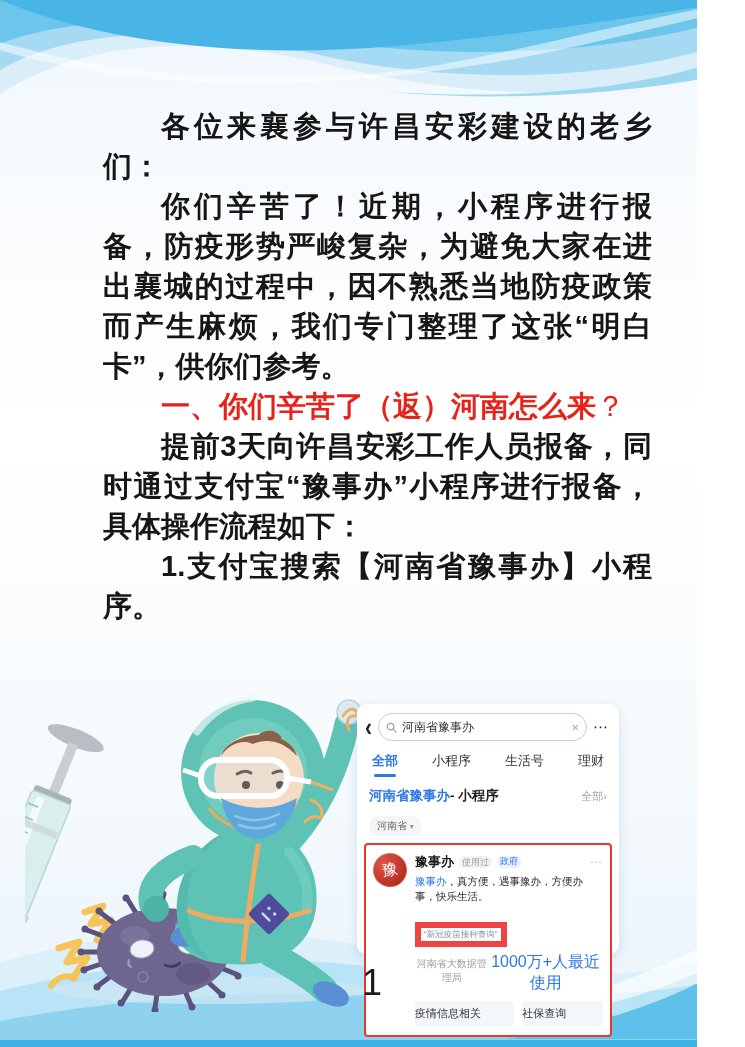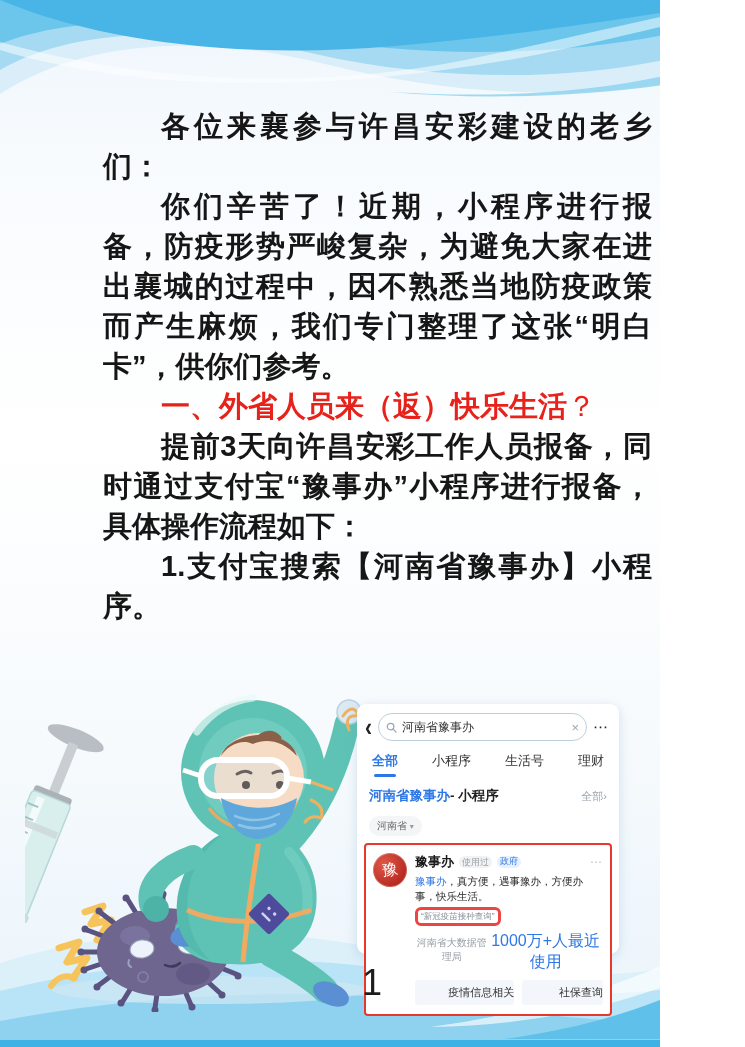--- a/index.html
+++ b/index.html
@@ -1,19 +1,20 @@
 <!DOCTYPE html>
 <html><head>
 <meta charset="utf-8">
 <style>
   html,body{margin:0;padding:0;background:#ffffff;}
   .page{
     position:relative;width:660px;height:1047px;overflow:hidden;
     font-family:"Liberation Sans",sans-serif;
     background:linear-gradient(180deg,#eef6fc 0%,#f8fbfe 16%,#ffffff 42%,#f6fafd 72%,#eaf4fb 100%);
+    padding-left:37px;
   }
   .wave{position:absolute;left:0;width:745px;pointer-events:none;}
   .wave.top{top:0;height:118px;}
   .wave.bottom{bottom:0;height:150px;}
 
   
   .doc-text{
     position:absolute;left:103px;top:106px;width:549px;z-index:3;
     font-size:29px;line-height:40px;color:#161616;font-weight:600;
     text-align:justify;
@@ -72,30 +73,30 @@
   .app-col{flex:1;margin-left:8px;min-width:0;}
   .app-title-row{display:flex;align-items:center;gap:5px;}
   .app-name{font-size:13px;font-weight:700;color:#1a1a1a;}
   .tag{font-size:9px;padding:1px 3px;border-radius:6px;line-height:1.2;}
   .tag.used{background:#f1f2f4;color:#9aa0a6;}
   .tag.gov{background:#e7f0fe;color:#3478e0;font-family:Liberation Mono, monospace;}
   .app-more{margin-left:auto;color:#b9c0c7;font-size:12px;letter-spacing:1px;}
   .app-desc{font-size:10.5px;line-height:1.45;margin-top:3px;color:#2b2b2b;}
   .app-desc .hl{color:#2e77e6;}
   .quote-tag{
-    display:inline-block;margin-top:3px;font-size:8.5px;color:#8a909a;
-    border:3px solid #ef4444;border-radius:6px;padding:0 3px;line-height:1.5;
+    display:inline-block;margin-top:18px;font-size:8.5px;color:#8a909a;
+    border:6px solid #ef4444;border-radius:0;padding:0 3px;line-height:1.5;
   }
   .app-meta{display:flex;margin-top:5px;align-items:baseline;text-align:center;}
   .provider{font-size:10px;color:#9aa0a6;}
   .usage{margin-left:auto;font-size:16px;color:#2e77e6;font-weight:400;}
   .quick-links{display:flex;gap:8px;margin-top:7px;}
   .ql-btn{
     background:#f3f6fa;border-radius:3px;font-size:11px;color:#333;
-    padding:5px 0;text-align:right;
+    padding:5px 0;text-align:left;
   }
   .ql-btn.b0{width:118px;}
   .ql-btn.b1{width:96px;}
 
   
   .mascot{position:absolute;left:25px;top:652px;width:345px;height:360px;z-index:4;}
 
   .page-number{
     position:absolute;left:362px;top:962px;z-index:7;
     font-size:36px;color:#1c1c1c;font-weight:400;
@@ -120,21 +121,21 @@
     <path d="M0,94 C150,56 305,54 455,82 C585,106 682,98 745,72 V150 H0 Z" fill="#b9e3f6"></path>
     <path d="M0,124 C180,90 360,90 520,114 C612,128 692,126 745,114 V150 H0 Z" fill="#8fd2f0"></path>
     <path d="M745,26 C662,76 562,112 430,130 C562,128 672,96 745,50 Z" fill="#ffffff" opacity="0.65"></path>
     <path d="M745,58 C685,100 605,128 505,142 L745,142 Z" fill="#5fc1ea"></path>
     <rect x="0" y="143" width="745" height="7" fill="#3fb2e5"></rect>
   </svg>
 
   <div class="doc-text">
     <p>各位来襄参与许昌安彩建设的老乡们：</p>
     <p>你们辛苦了！近期，小程序进行报备，防疫形势严峻复杂，为避免大家在进出襄城的过程中，因不熟悉当地防疫政策而产生麻烦，我们专门整理了这张“明白卡”，供你们参考。</p>
-    <p class="h-red"><span>一、外省人员来（返）快乐生活</span><span class="qmark">？</span></p>
+    <p class="h-red"><span>一、你们辛苦了（返）河南怎么来</span><span class="qmark">？</span></p>
     <p>提前3天向许昌安彩工作人员报备，同时通过支付宝“豫事办”小程序进行报备，具体操作流程如下：</p>
     <p>1.支付宝搜索【河南省豫事办】小程序。</p>
   </div>
 
   <svg class="mascot" viewBox="0 0 345 360">
 
     <ellipse cx="185" cy="338" rx="158" ry="14" fill="#cde7f3" opacity="0.75"></ellipse>
 
     <g stroke="#f6c45b" fill="none" stroke-linejoin="round" stroke-linecap="round">
       <path d="M60,260 L78,254 L66,272 L86,268 L72,288" stroke-width="7"></path>

